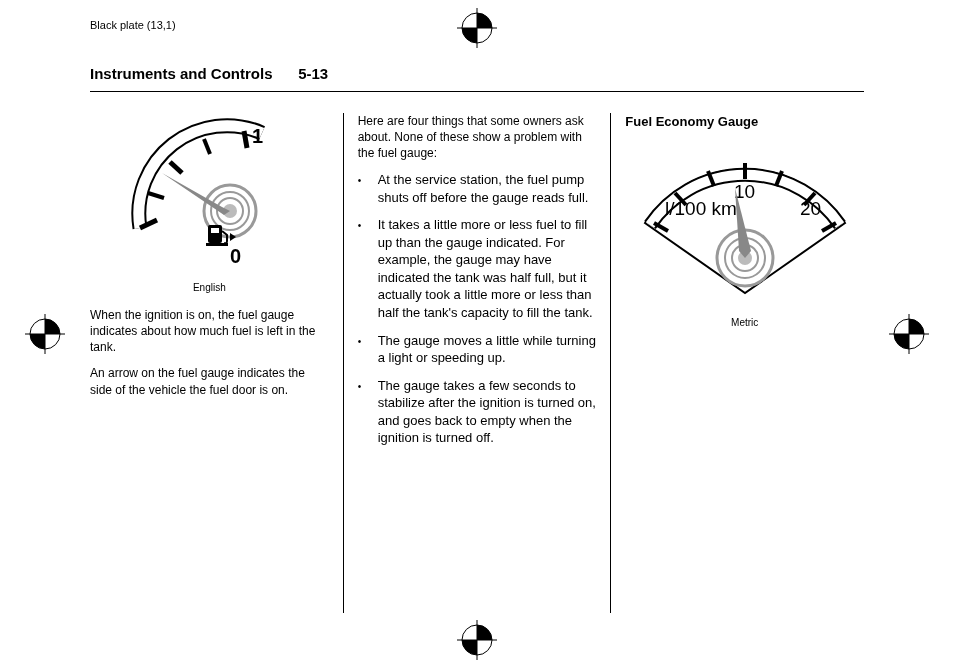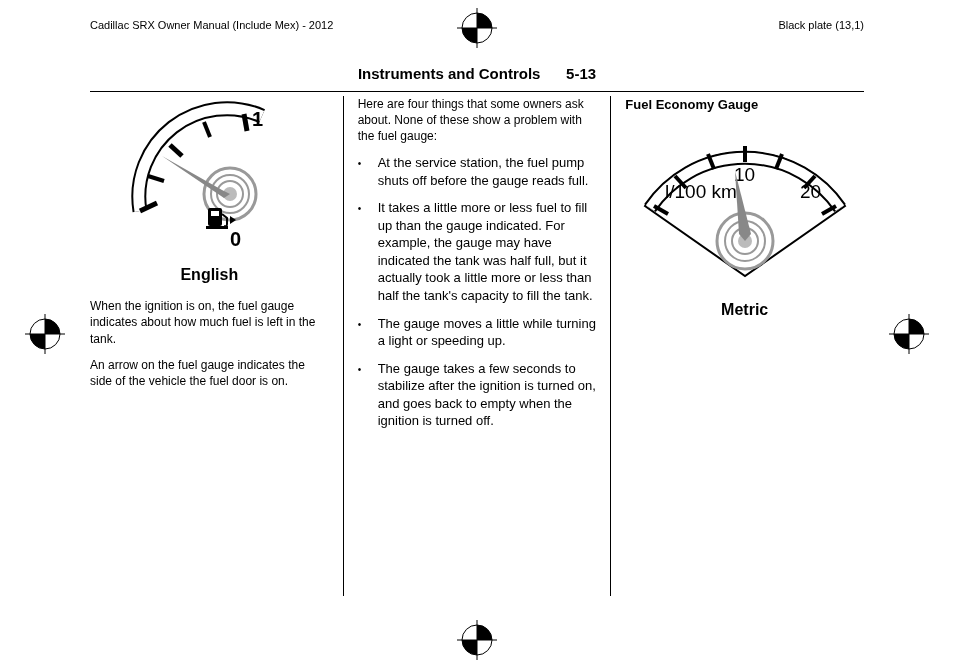--- a/index.html
+++ b/index.html
@@ -53,22 +53,22 @@
       top: 50%;
       transform: translateY(-50%);
     }
     .content-area {
       margin: 30px 90px 0 90px;
       position: relative;
     }
     .section-header {
       border-bottom: 1.5px solid #000;
       padding-bottom: 6px;
-      margin-bottom: 4px;
-      text-align: center;
+      margin-bottom: 21px;
+      text-align: left;
     }
     .section-header span {
       font-weight: bold;
       font-size: 15px;
     }
     .section-title {
       margin-right: 22px;
     }
     .columns {
       display: flex;
@@ -82,22 +82,22 @@
     .col-divider {
       width: 1px;
       background: #000;
       height: 500px;
     }
     .gauge-container {
       text-align: center;
       margin-bottom: 12px;
     }
     .gauge-caption {
-      font-weight: bold;
-      font-size: 16px;
+      font-weight: normal;
+      font-size: 10px;
       margin-top: 8px;
       display: block;
       text-align: center;
     }
     .body-text {
       margin-bottom: 10px;
       font-size: 12px;
       line-height: 1.35;
     }
     .bullet-list {
@@ -164,21 +164,20 @@
   <svg viewBox="0 0 40 40">
     <circle cx="20" cy="20" r="15" fill="none" stroke="#000" stroke-width="1"></circle>
     <line x1="0" y1="20" x2="40" y2="20" stroke="#000" stroke-width="1"></line>
     <line x1="20" y1="0" x2="20" y2="40" stroke="#000" stroke-width="1"></line>
     <path d="M20 5 A15 15 0 0 1 35 20 L20 20 Z" fill="#000"></path>
     <path d="M20 35 A15 15 0 0 1 5 20 L20 20 Z" fill="#000"></path>
   </svg>
 </div>
 
 <div class="page-header">
-  <span>Cadillac SRX Owner Manual (Include Mex) - 2012</span>
   <span>Black plate (13,1)</span>
 </div>
 
 <div class="content-area">
   <div class="section-header">
     <span class="section-title">Instruments and Controls</span>
     <span>5-13</span>
   </div>
 
   <div class="columns">

